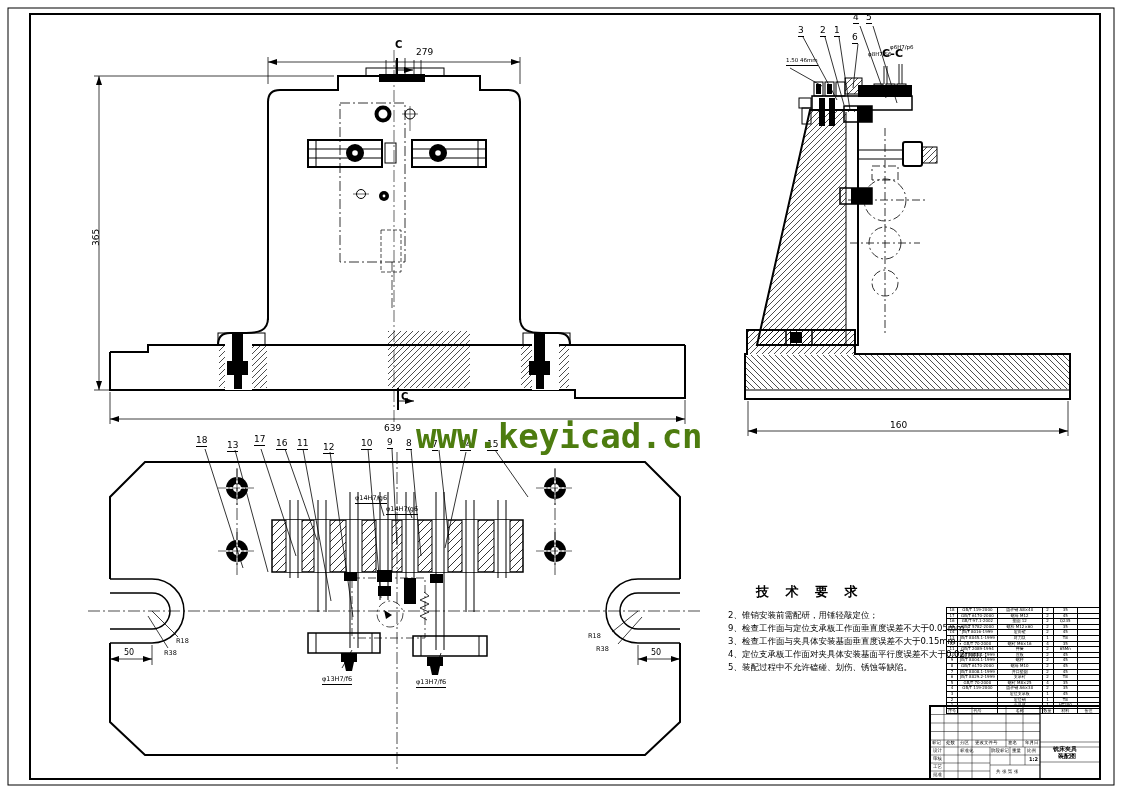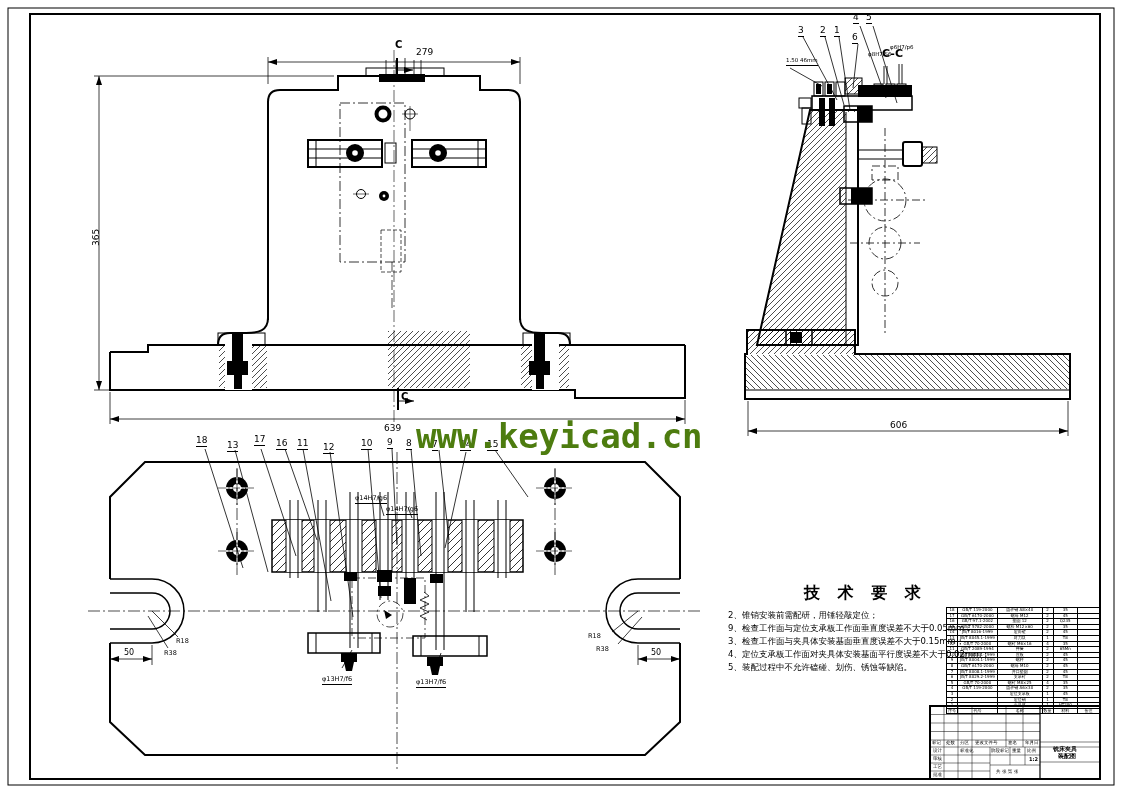--- a/index.html
+++ b/index.html
@@ -14,21 +14,21 @@
   .s8{font-size:8px;}
   .s7{font-size:6.5px;margin-top:8px;}
   .s6{font-size:5.5px;}
   .u{border-bottom:1px solid #000;padding-bottom:1px;}
   .rot{transform:rotate(-90deg);transform-origin:left top;}
   .wm1{position:absolute;left:381px;top:341px;font-size:39px;font-weight:bold;
        color:#e60000;letter-spacing:1px;font-family:"DejaVu Sans",sans-serif;z-index:5;}
   .wm2{position:absolute;left:416px;top:416px;font-size:34px;font-weight:bold;
        color:#4d7c0f;font-family:"DejaVu Sans Mono",monospace;z-index:5;}
   #tech{position:absolute;left:728px;top:583px;width:222px;}
-  #tech .tt{position:absolute;left:28px;top:0;font-size:16px;font-weight:bold;letter-spacing:6px;margin-left:48px;}
+  #tech .tt{position:absolute;left:28px;top:0;font-size:13px;font-weight:bold;letter-spacing:6px;}
   #tech .ln{position:absolute;left:0;font-size:8.5px;white-space:nowrap;}
   #bom{position:absolute;left:946px;top:607px;width:154px;border-collapse:collapse;
        font-size:4px;line-height:4.5px;}
   #bom td,#bom th{border:0.5px solid #000;height:4.6px;padding:0 1px;overflow:hidden;
        white-space:nowrap;font-weight:normal;text-align:center;}
   .tb{font-size:4.5px;}
   .tb5{font-size:5px;font-weight:bold;}
   .nm{font-size:6px;font-weight:bold;}
 </style>
 </head>
@@ -415,21 +415,21 @@
 <span class="t s11" style="left:882px;top:48px">C-C</span>
 <span class="t s9 u" style="left:798px;top:26px">3</span>
 <span class="t s9 u" style="left:820px;top:26px">2</span>
 <span class="t s9 u" style="left:834px;top:26px">1</span>
 <span class="t s9 u" style="left:852px;top:33px">6</span>
 <span class="t s9 u" style="left:853px;top:13px">4</span>
 <span class="t s9 u" style="left:866px;top:13px">5</span>
 <span class="t s6 u" style="left:786px;top:58px">1.50 46mm</span>
 <span class="t s6" style="left:868px;top:52px">φ8H7/S6</span>
 <span class="t s6" style="left:890px;top:45px">φ6H7/p6</span>
-<span class="t s9" style="left:890px;top:421px">606</span>
+<span class="t s9" style="left:890px;top:421px">160</span>
 
 <span class="t s9 u" style="left:196px;top:436px">18</span>
 <span class="t s9 u" style="left:227px;top:441px">13</span>
 <span class="t s9 u" style="left:254px;top:435px">17</span>
 <span class="t s9 u" style="left:276px;top:439px">16</span>
 <span class="t s9 u" style="left:297px;top:439px">11</span>
 <span class="t s9 u" style="left:323px;top:443px">12</span>
 <span class="t s9 u" style="left:361px;top:439px">10</span>
 <span class="t s9 u" style="left:387px;top:438px">9</span>
 <span class="t s9 u" style="left:406px;top:439px">8</span>

